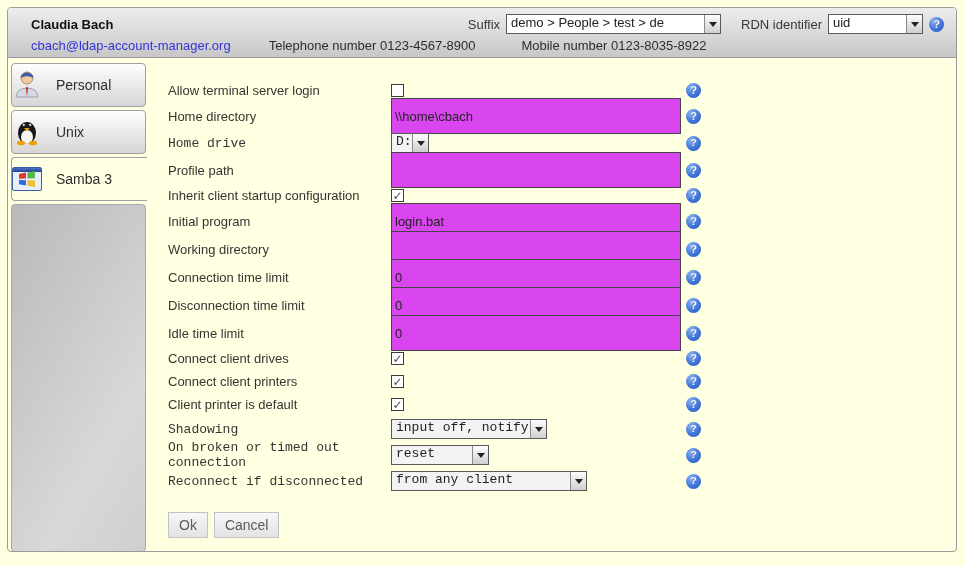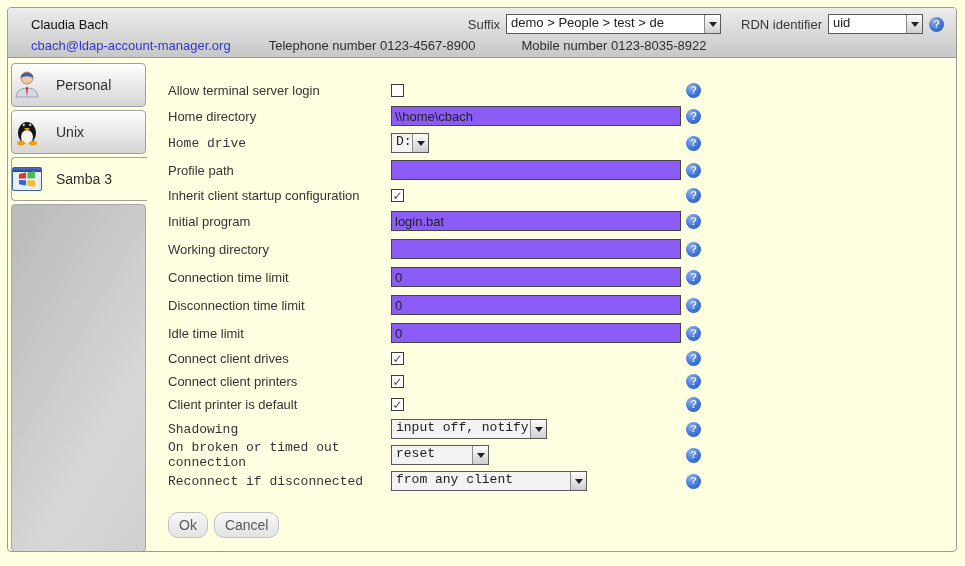--- a/index.html
+++ b/index.html
@@ -16,21 +16,21 @@
     background:#ffffe1; overflow:hidden;
   }
   
   .hdr {
     height:50px;
     background:linear-gradient(to bottom,#ededed,#c7c7c7);
     border-bottom:1px solid #9a9a9a;
     padding:5px 12px 0 23px;
   }
   .hdr-row1 { display:flex; align-items:center; height:22px; }
-  .hdr-name { font-weight:normal; color:#111; }
+  .hdr-name { font-weight:bold; color:#111; }
   .hdr-right { margin-left:auto; display:flex; align-items:center; gap:6px; }
   .hdr-row2 { display:flex; align-items:center; height:21px; color:#2e2e2e; }
   .hdr-email { color:#3434d6; text-decoration:none; cursor:pointer; }
   .hdr-phone { margin-left:38px; }
   .hdr-mobile { margin-left:46px; }
   
   .csel {
     display:flex; align-items:flex-start; height:20px;
     border:1px solid #5a5a5a; background:#f3f3f3;
     cursor:pointer; overflow:hidden;
@@ -78,32 +78,32 @@
   .ticon { width:30px; height:30px; flex:0 0 30px; }
   
   .main { position:absolute; left:160px; top:71px; width:790px; }
   .row { display:flex; align-items:center; }
   .row.t-text { height:28px; }
   .row.t-select { height:26px;font-family:Liberation Mono, monospace; }
   .row.t-checkbox { height:23px; }
   .row .lbl { width:223px; flex:0 0 223px; color:#353535; }
   .row .ctl { width:295px; flex:0 0 295px; display:flex; align-items:center; }
   .tin {
-    width:290px; height:20px; border:1px solid #454545; background:#8b5cf6;
+    width:290px; height:36px; border:1px solid #454545; background:#d946ef;
     font-family:inherit; font-size:13px; color:#222; padding:0 3px;
   }
   .cbx {
     width:13px; height:13px; border:1px solid #3c3c3c; background:#fff;
     display:flex; align-items:center; justify-content:center;
     font-size:12px; line-height:12px; color:#4a4a4a; cursor:pointer;
   }
   
   .btnrow { display:flex; gap:6px; margin-top:18px; }
   .btn {
-    height:26px; padding:1px 10px; border:1px solid #c2c2c2; border-radius:10px;
+    height:26px; padding:1px 10px; border:1px solid #c2c2c2; border-radius:0;
     background:linear-gradient(to bottom,#f7f7f7,#e3e3e3);
     color:#5a5a5a; font-size:14px; font-family:inherit; cursor:pointer;
   }
   
   .winflag {
     width:30px; height:24px; border:1px solid #3a5fa8; border-radius:2px;
     background:linear-gradient(to bottom,#4a6fc4,#1e3f8f 20%,#e8eefc 20%);
     display:flex; align-items:center; justify-content:center;
   }
 </style>

